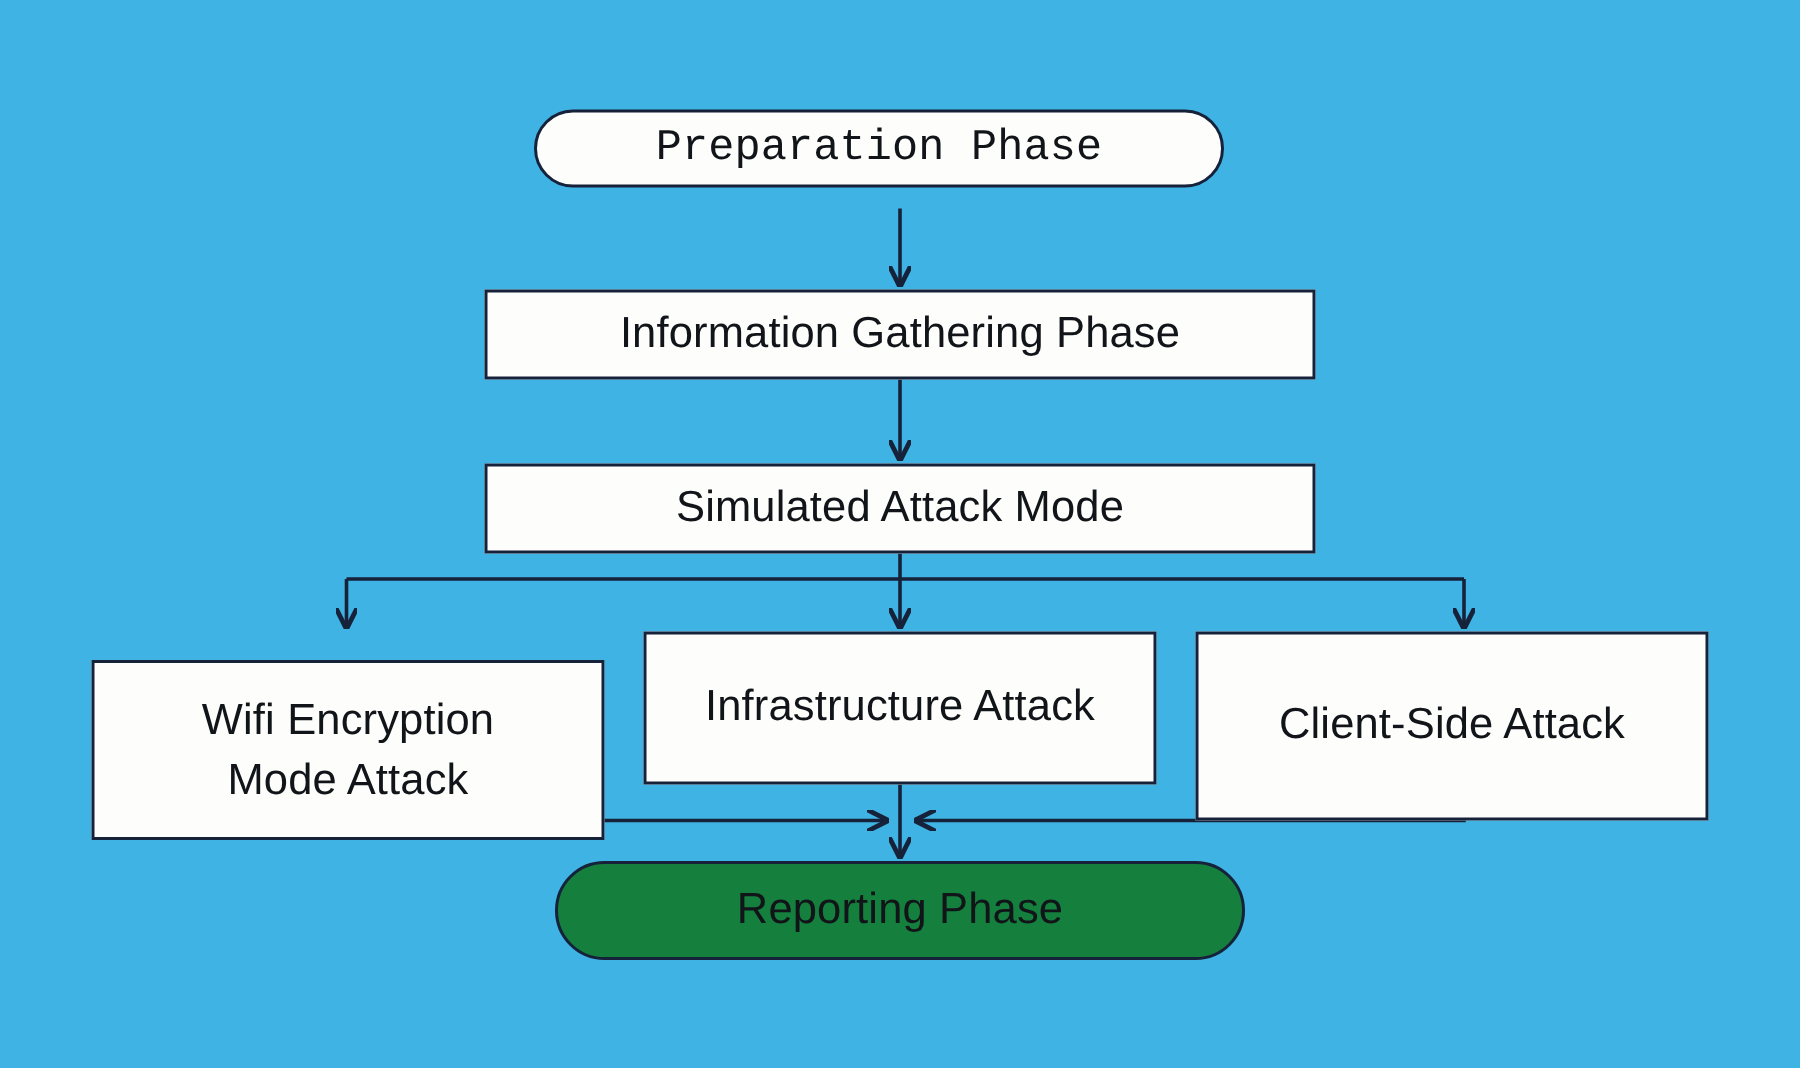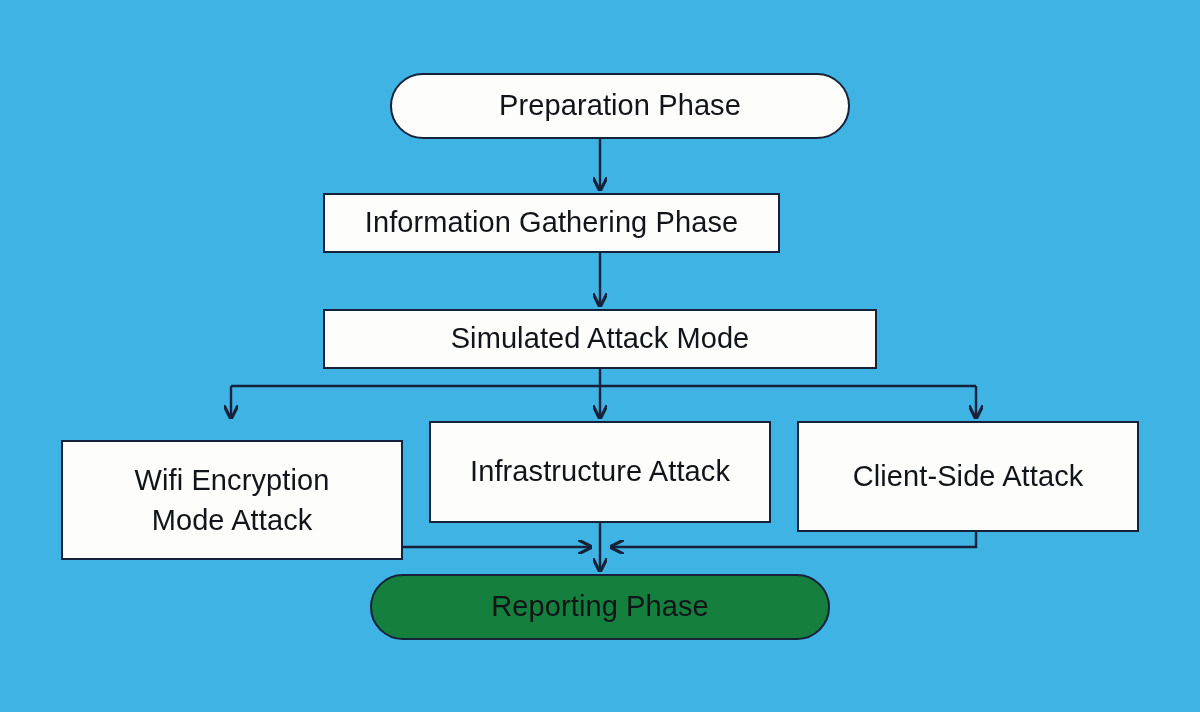--- a/index.html
+++ b/index.html
@@ -49,26 +49,26 @@
   .node.rect {
     border-radius: 0;
   }
   .node-label {
     display: block;
     padding: 0 14px;
     white-space: pre-line;
   }
 
   
-  #node-preparation   { left: 390px; top: 73px;  width: 460px; height: 66px; }
-  #node-infogathering { left: 323px; top: 193px; width: 457px; height: 60px; }
+  #node-preparation   { left: 356px; top: 73px;  width: 460px; height: 52px; font-family: Liberation Mono, monospace; }
+  #node-infogathering { left: 323px; top: 193px; width: 554px; height: 60px; }
   #node-simulated     { left: 323px; top: 309px; width: 554px; height: 60px; }
   #node-wifi          { left: 61px;  top: 440px; width: 342px; height: 120px; }
   #node-infrastructure{ left: 429px; top: 421px; width: 342px; height: 102px; }
-  #node-clientside    { left: 797px; top: 421px; width: 342px; height: 111px; }
+  #node-clientside    { left: 797px; top: 421px; width: 342px; height: 126px; }
   #node-reporting     { left: 370px; top: 574px; width: 460px; height: 66px; }
 
   #node-wifi .node-label { line-height: 1.38; }
 </style>
 </head>
 <body>
 
 <div id="flow-canvas" style="background: rgb(63, 179, 227);">
 
   <svg id="edges-layer" viewBox="0 0 1200 712" width="1200" height="712" xmlns="http://www.w3.org/2000/svg">

